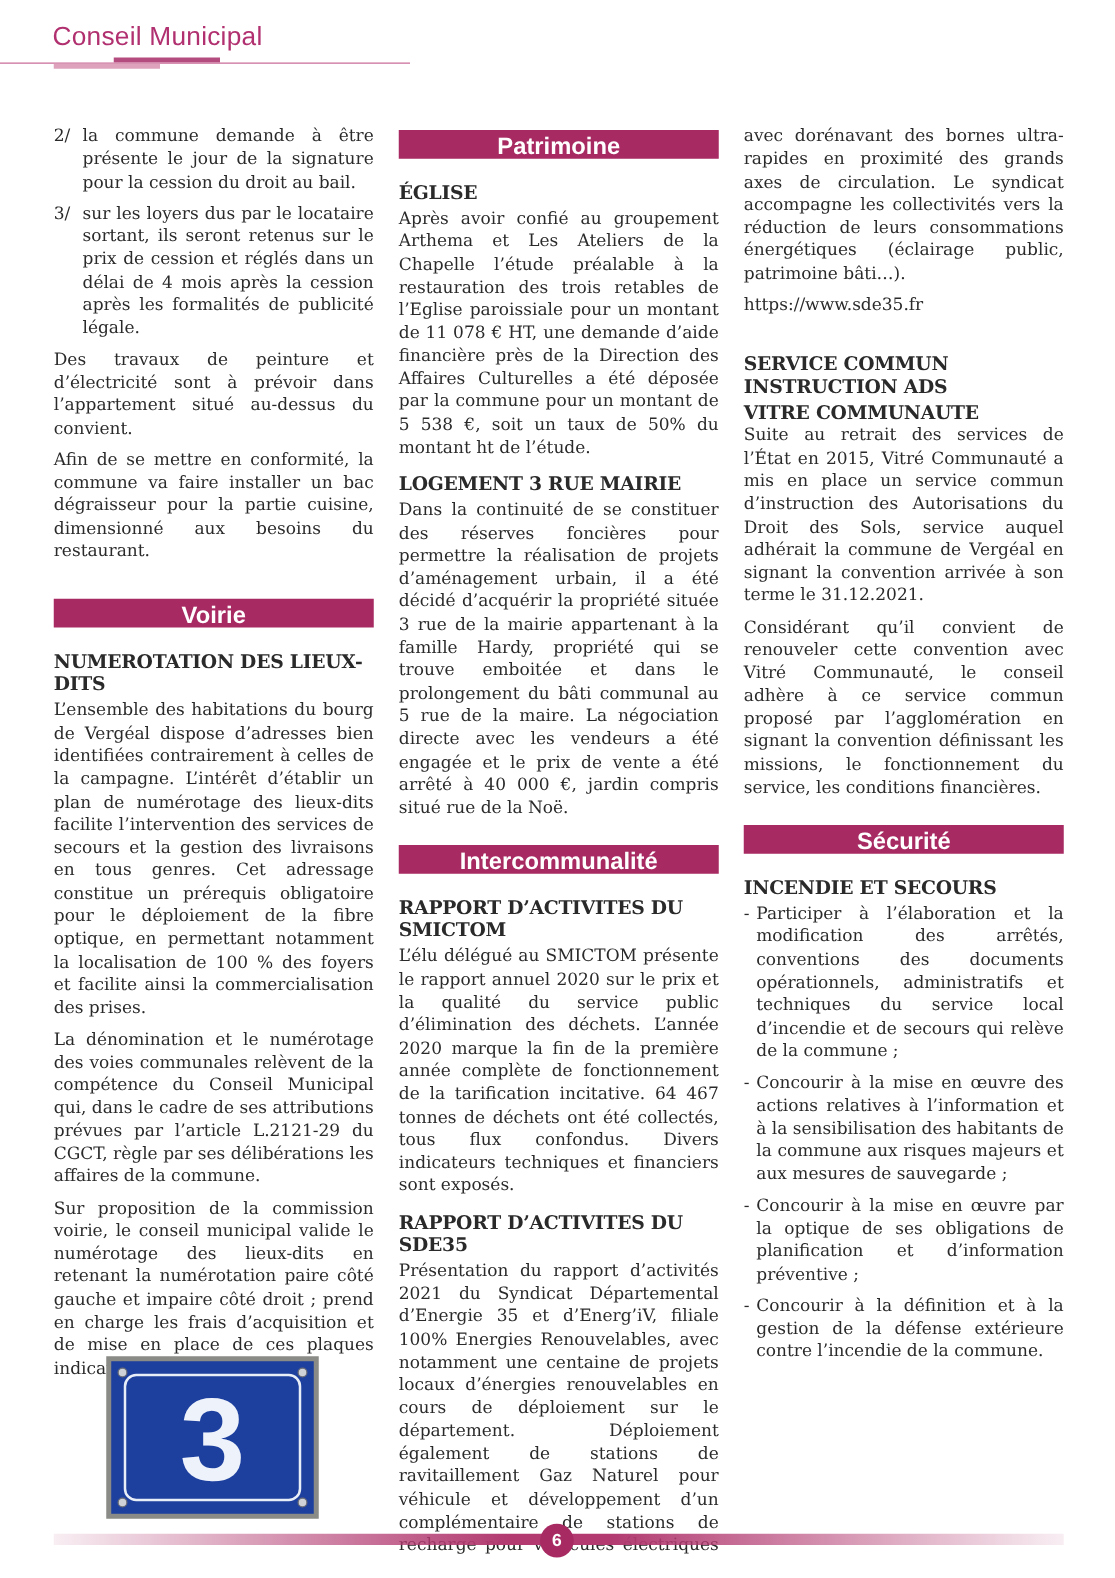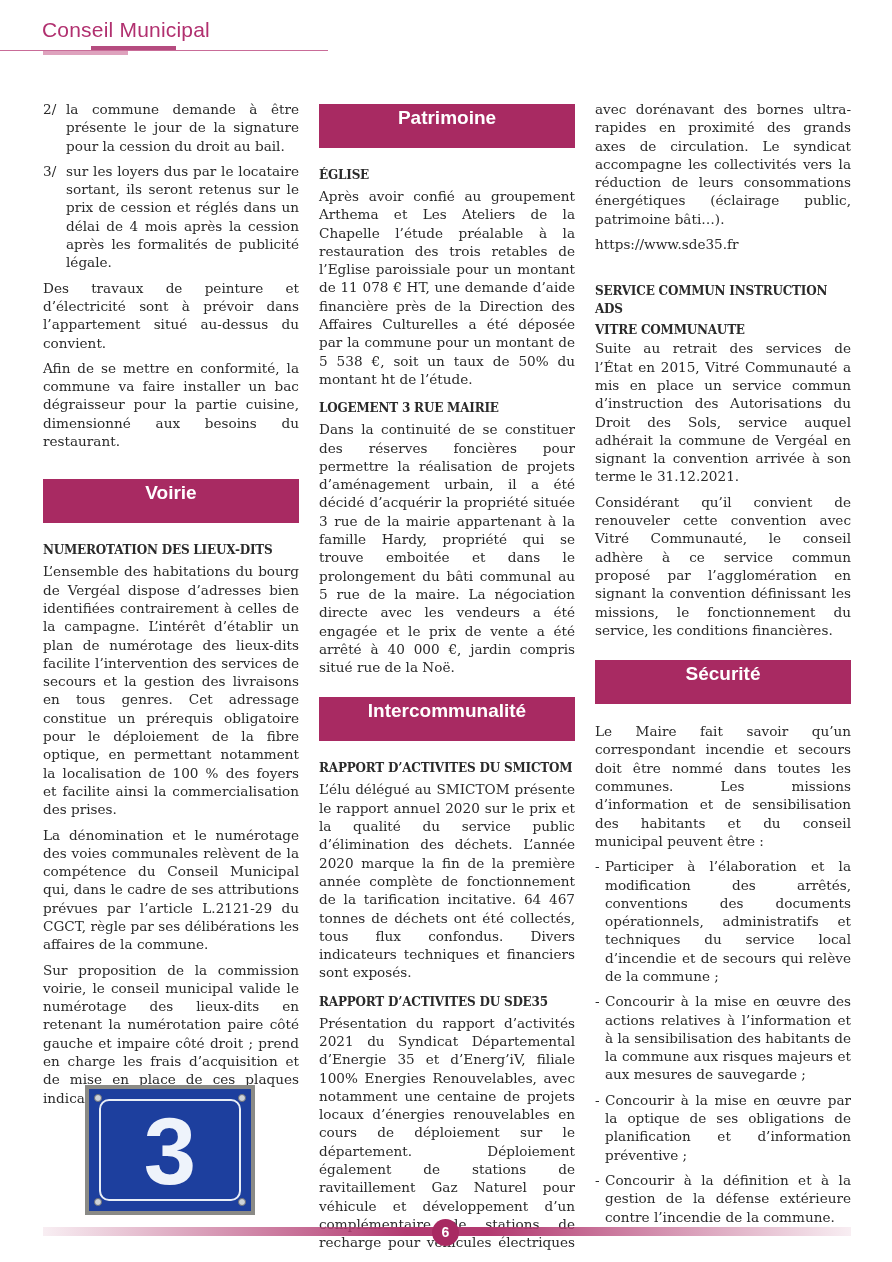--- a/index.html
+++ b/index.html
@@ -16,24 +16,24 @@
   .col1 { left: 43px; }
   .col2 { left: 319px; }
   .col3 { left: 595px; }
   p { margin: 0 0 7px 0; text-align: justify; hyphens: none; }
   .item { display: flex; margin: 0 0 7px 0; }
   .item .num { flex: 0 0 23px; }
   .item .txt { flex: 1; text-align: justify; }
   .dash-item { display: flex; margin: 0 0 7px 0; }
   .dash-item .dash { flex: 0 0 10px; }
   .dash-item .txt { flex: 1; text-align: justify; }
-  .subhead { font-weight: bold; font-size: 12px; margin: 0 0 3px 0; line-height: 18px; letter-spacing: -0.2px; }
+  .subhead { font-weight: bold; font-size: 15px; margin: 0 0 3px 0; line-height: 18px; letter-spacing: -0.2px; }
   .section-banner { background: #a82a62; color: #ffffff; text-align: center;
                     font-family: "Liberation Sans", "DejaVu Sans", sans-serif; font-weight: bold;
-                    font-size: 19px; height: 44px; line-height: 28px; margin: 0; }
+                    font-size: 19px; height: 23px; line-height: 28px; margin: 0; }
   .link { margin-bottom: 23px; }
 
   .plaque { position: absolute; left: 85px; top: 1085px; width: 170px; height: 130px;
             background: #8a8a86; }
   .plaque-inner { position: absolute; left: 4px; top: 4px; right: 4px; bottom: 4px; background: #1d3f9e; }
   .plaque-border { position: absolute; left: 10px; top: 10px; right: 10px; bottom: 10px;
                    border: 2px solid #e8eef7; border-radius: 10px; }
   .plaque-number { position: absolute; left: 0; right: 0; top: 8px; text-align: center;
                    font-family: "Liberation Sans", "DejaVu Sans", sans-serif; font-weight: bold;
                    font-size: 94px; line-height: 110px; color: #eef3fb; }
@@ -111,21 +111,21 @@
   <p class="link">https://www.sde35.fr</p>
   <div style="height:6px"></div>
   <div class="subhead">SERVICE COMMUN INSTRUCTION ADS</div>
   <div class="subhead" style="margin-bottom:0">VITRE COMMUNAUTE</div>
   <p>Suite au retrait des services de l’État en 2015, Vitré Communauté a mis en place un service commun d’instruction des Autorisations du Droit des Sols, service auquel adhérait la commune de Vergéal en signant la convention arrivée à son terme le 31.12.2021.</p>
   <p>Considérant qu’il convient de renouveler cette convention avec Vitré Communauté, le conseil adhère à ce service commun proposé par l’agglomération en signant la convention définissant les missions, le fonctionnement du service, les conditions financières.</p>
 
   <div style="height:14px"></div>
   <div class="section-banner">Sécurité</div>
   <div style="height:18px"></div>
-  <p>Le Maire fait savoir qu’un correspondant incendie et secours doit être nommé dans toutes les communes. Les missions d’information et de sensibilisation des habitants et du conseil municipal peuvent être :</p>
+  <div class="subhead">INCENDIE ET SECOURS</div>
   <div class="dash-item">
     <span class="dash">-</span>
     <span class="txt">Participer à l’élaboration et la modification des arrêtés, conventions des documents opérationnels, administratifs et techniques du service local d’incendie et de secours qui relève de la commune ;</span>
   </div>
   <div class="dash-item">
     <span class="dash">-</span>
     <span class="txt">Concourir à la mise en œuvre des actions relatives à l’information et à la sensibilisation des habitants de la commune aux risques majeurs et aux mesures de sauvegarde ;</span>
   </div>
   <div class="dash-item">
     <span class="dash">-</span>

